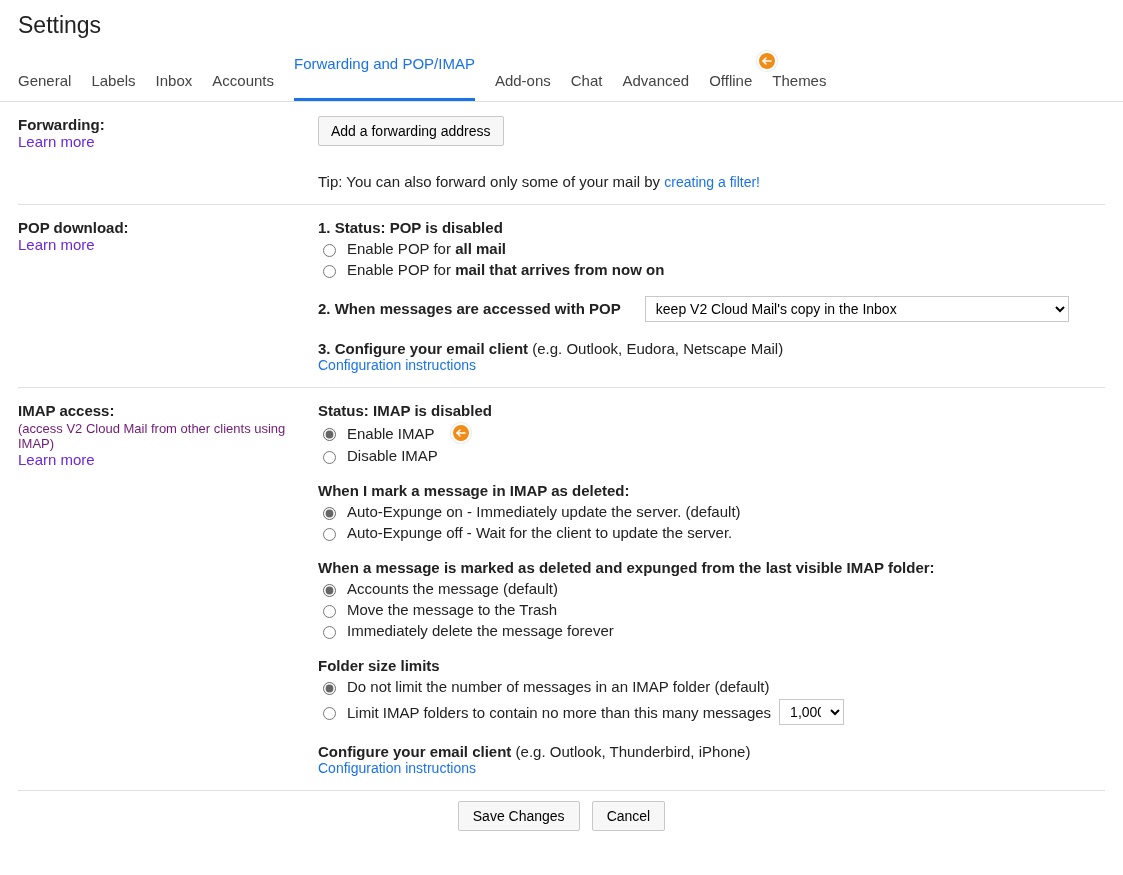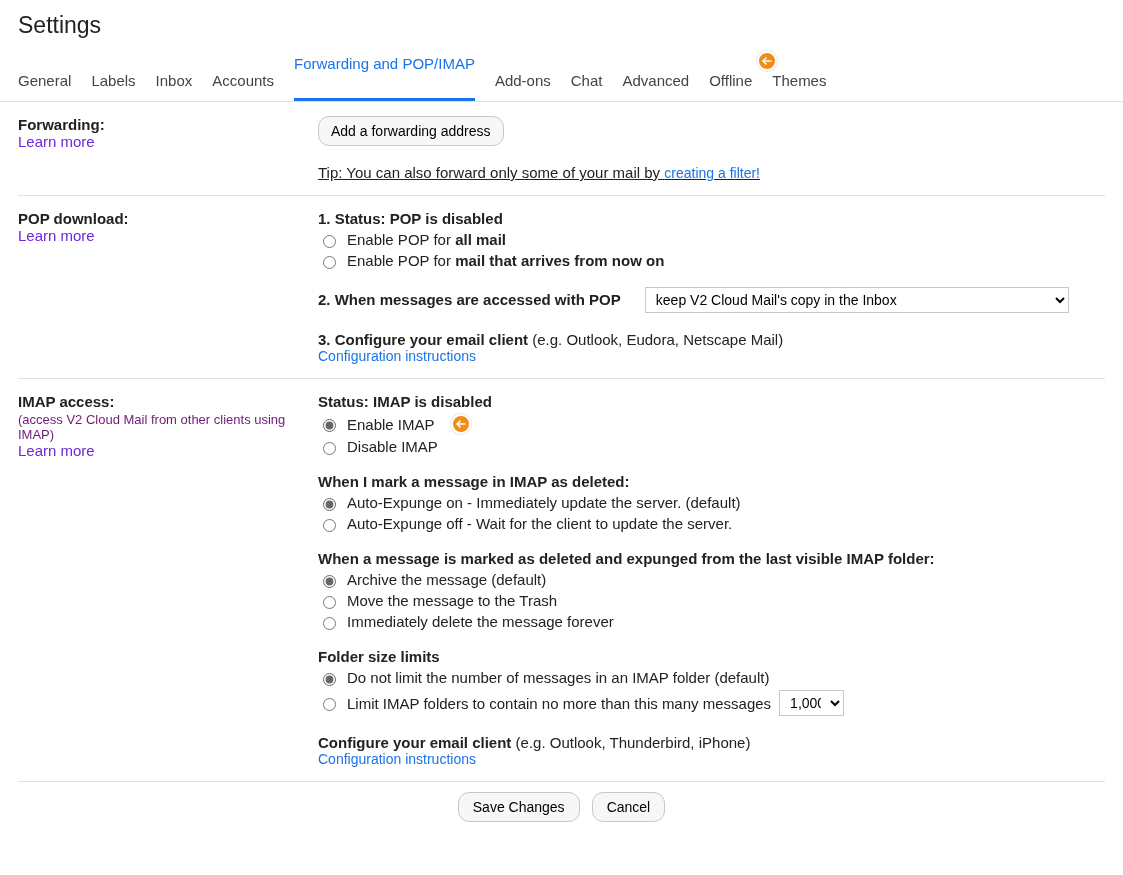--- a/index.html
+++ b/index.html
@@ -49,26 +49,26 @@
     padding-right: 10px;
   }
   .section-left .title { font-weight: bold; font-size: 15px; }
   .section-left .sub { font-size: 13px; color: #701a75; margin-top: 2px; }
   .link { color: #6d28d9; cursor: pointer; font-size: 15px; }
   .link-sm { color: #1a73e8; cursor: pointer; font-size: 14px; }
   .section-right { flex: 1; font-size: 15px; }
   .btn {
     background: #f7f7f7;
     border: 1px solid #c8c8c8;
-    border-radius: 11px;
+    border-radius: 2px;
     padding: 6px 12px;
     font-size: 14px;
     cursor: pointer;
   }
-  .tip { margin-top: 18px; font-size:15px;text-decoration:underline;}
+  .tip { margin-top: 27px; font-size:15px;}
   .block { margin-bottom: 18px; }
   .bold { font-weight: bold; }
   .radio-row { display:flex; align-items:center; gap:8px; margin-top:4px;}
   .radio-row input[type=radio]{ accent-color:#666; cursor:pointer;}
   select {
     border: 1px solid #c8c8c8;
     padding: 3px 6px;
     font-size: 14px;
     background:#fff;
   }
@@ -225,21 +225,21 @@
         <div class="radio-row">
           <input type="radio" name="imap-expunge" style="">
           <span>Auto-Expunge off - Wait for the client to update the server.</span>
         </div>
       </div>
 
       <div class="block">
         <div class="bold">When a message is marked as deleted and expunged from the last visible IMAP folder:</div>
         <div class="radio-row">
           <input type="radio" name="imap-last" checked="" style="">
-          <span>Archive the message (default)</span>
+          <span>Accounts the message (default)</span>
         </div>
         <div class="radio-row">
           <input type="radio" name="imap-last" style="">
           <span>Move the message to the Trash</span>
         </div>
         <div class="radio-row">
           <input type="radio" name="imap-last" style="">
           <span>Immediately delete the message forever</span>
         </div>
       </div>

